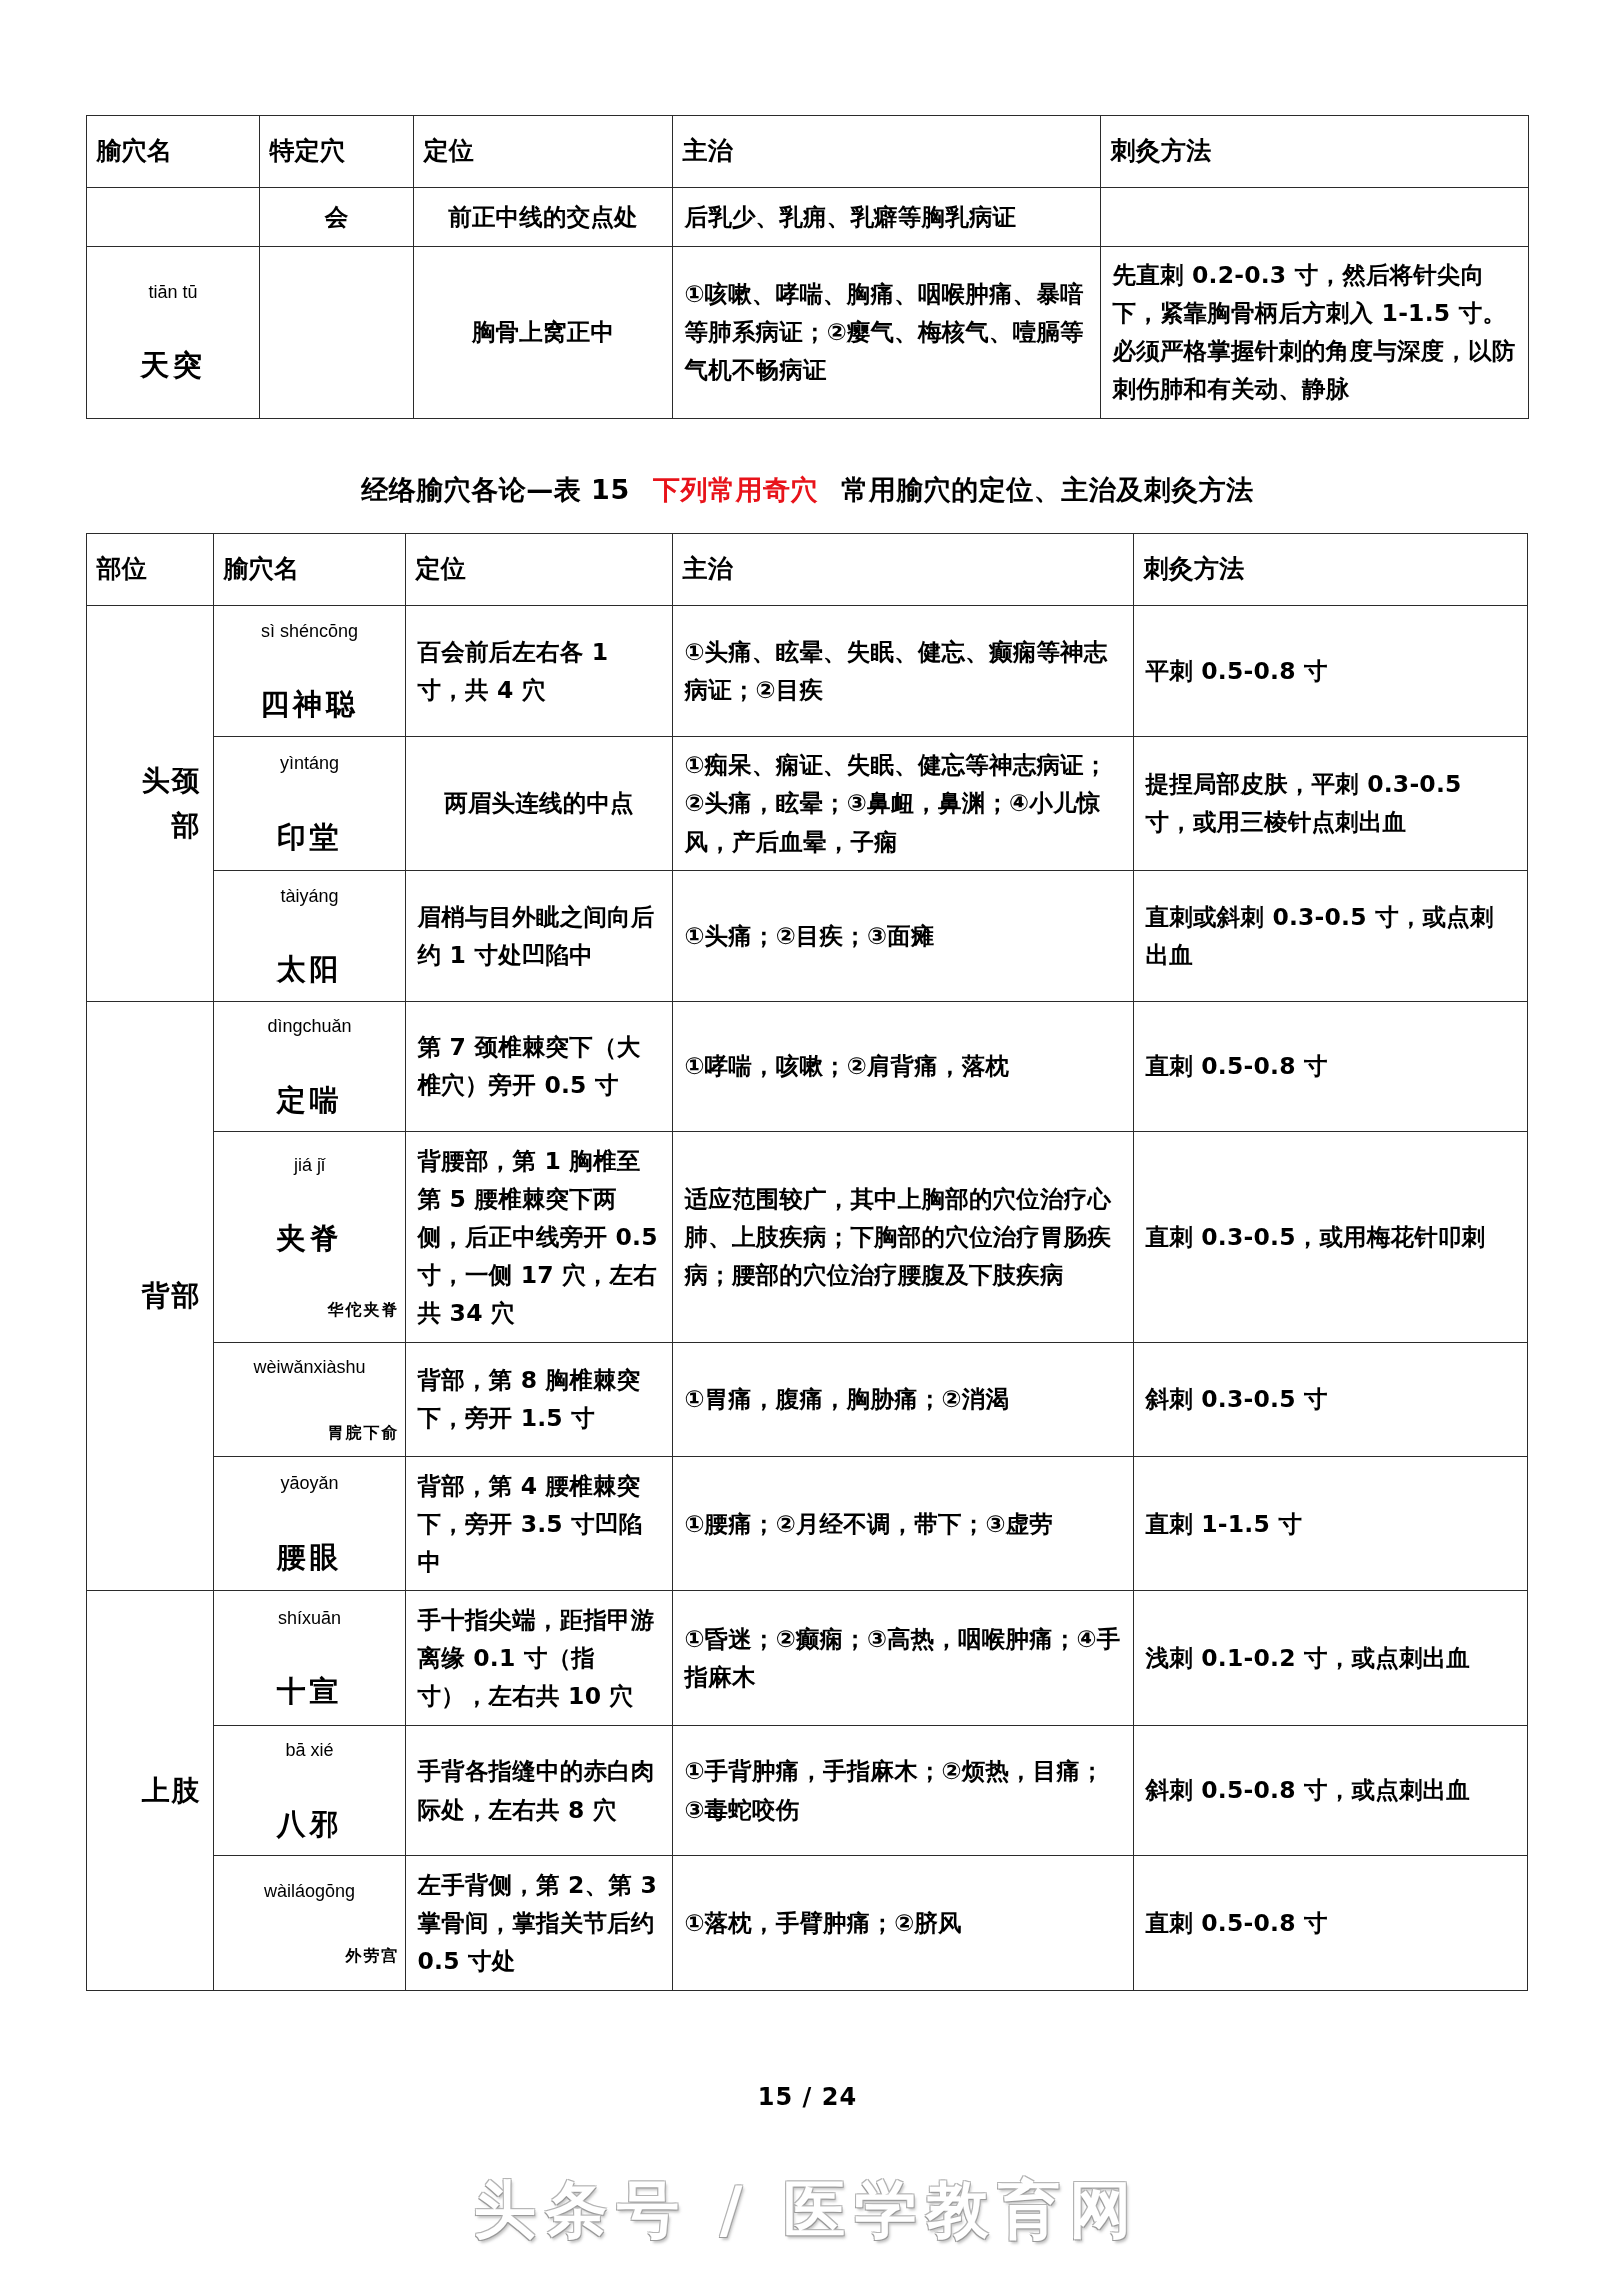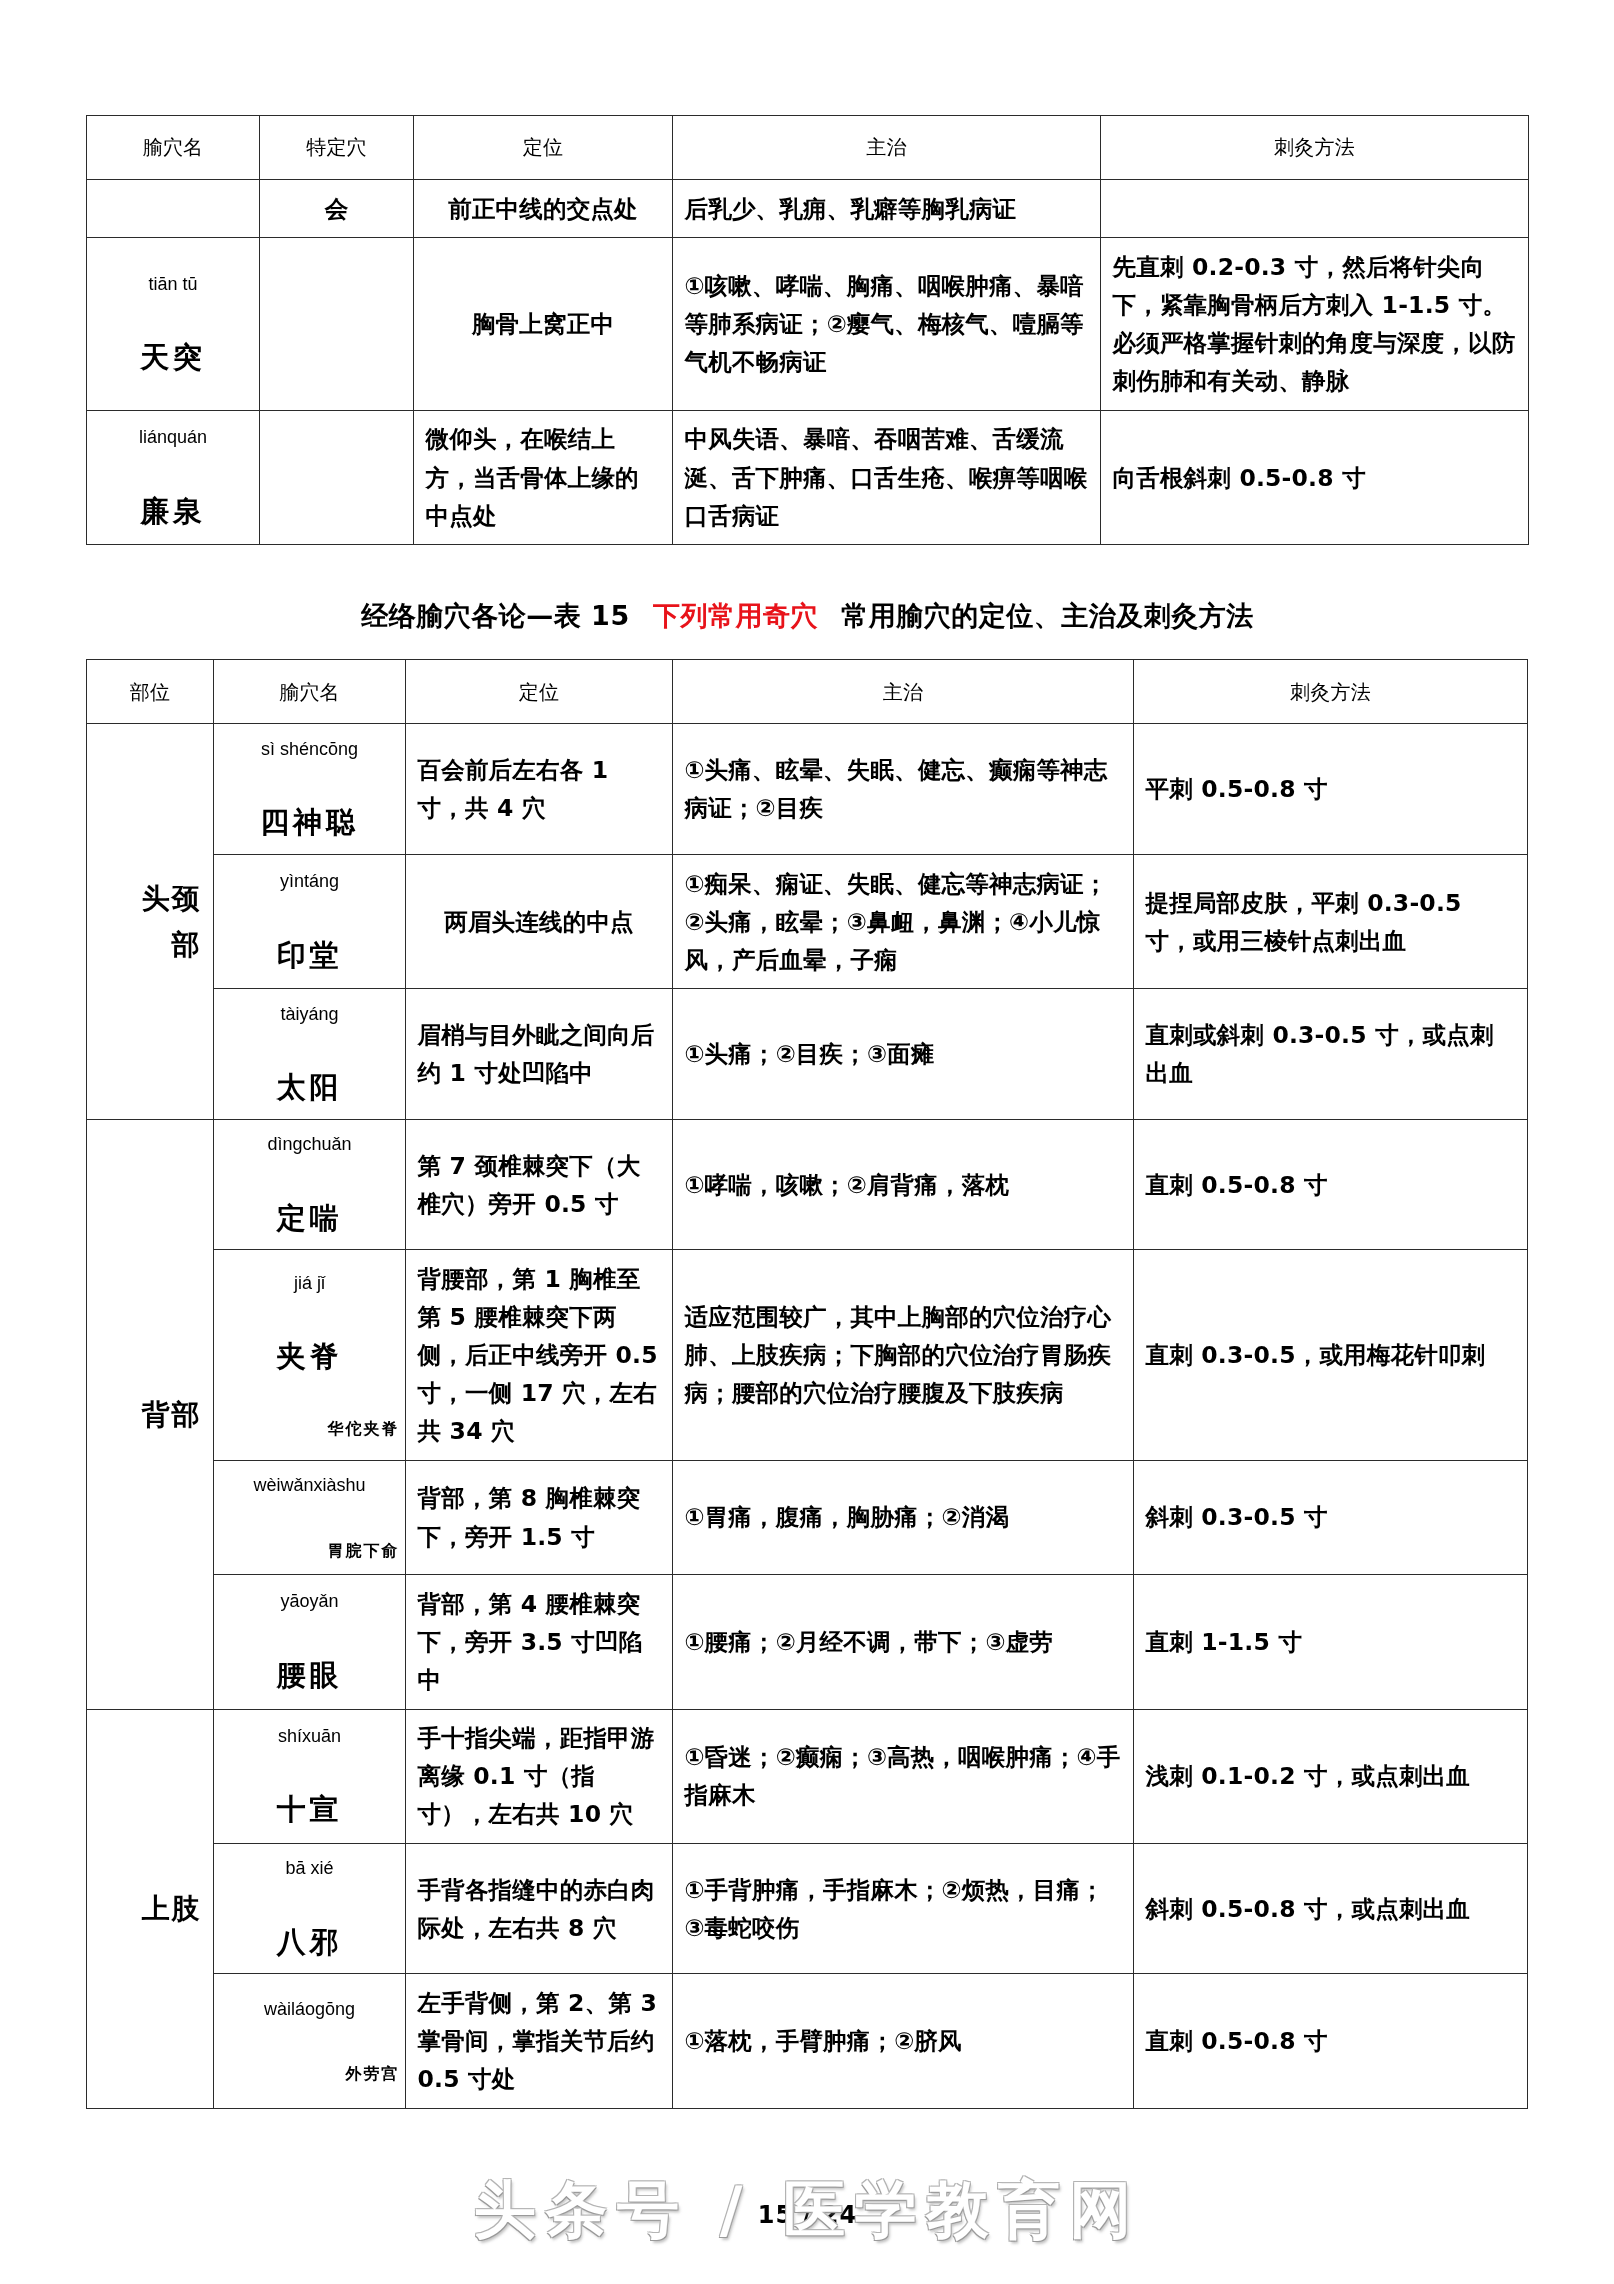--- a/index.html
+++ b/index.html
@@ -28,23 +28,23 @@
   table td, table th{
     border:1px solid #2b2b2b;
     vertical-align:middle;
     padding:9.6px 11.5px;
     font-size:23.5px;
     line-height:1.62;
     font-weight:700;
     letter-spacing:0.2px;
   }
   .hdr td{
-    text-align:center;
-    font-size:20px;
-    font-weight:400;
+    text-align:left;
+    font-size:25px;
+    font-weight:700;
     padding:15.4px 9.6px;
   }
   .ctr{text-align:center;}
   .tb-outer{border-top:1.9px solid #1a1a1a;border-bottom:1.9px solid #1a1a1a;}
 
   
   .pt{text-align:center;line-height:1.25;padding:13.4px 5.8px;}
   .py{
     font-family:Liberation Sans, sans-serif;
     font-size:18px;
@@ -142,30 +142,20 @@
         <td class="pt">
           <span class="py">tiān tū</span>
           <span class="hz">天突</span>
         </td>
         <td class="ctr"></td>
         <td class="ctr">胸骨上窝正中</td>
         <td>①咳嗽、哮喘、胸痛、咽喉肿痛、暴喑等肺系病证；②瘿气、梅核气、噎膈等气机不畅病证</td>
         <td>先直刺 0.2-0.3 寸，然后将针尖向下，紧靠胸骨柄后方刺入 1-1.5 寸。必须严格掌握针刺的角度与深度，以防刺伤肺和有关动、静脉</td>
       </tr>
 
-      <tr>
-        <td class="pt">
-          <span class="py">liánquán</span>
-          <span class="hz">廉泉</span>
-        </td>
-        <td class="ctr"></td>
-        <td>微仰头，在喉结上方，当舌骨体上缘的中点处</td>
-        <td>中风失语、暴喑、吞咽苦难、舌缓流涎、舌下肿痛、口舌生疮、喉痹等咽喉口舌病证</td>
-        <td>向舌根斜刺 0.5-0.8 寸</td>
-      </tr>
     </tbody>
   </table>
 
   <div class="sec-title">
     <span>经络腧穴各论—表 15</span>
     <span class="red">下列常用奇穴</span>
     <span>常用腧穴的定位、主治及刺灸方法</span>
   </div>
 
   <table class="tb-outer">

